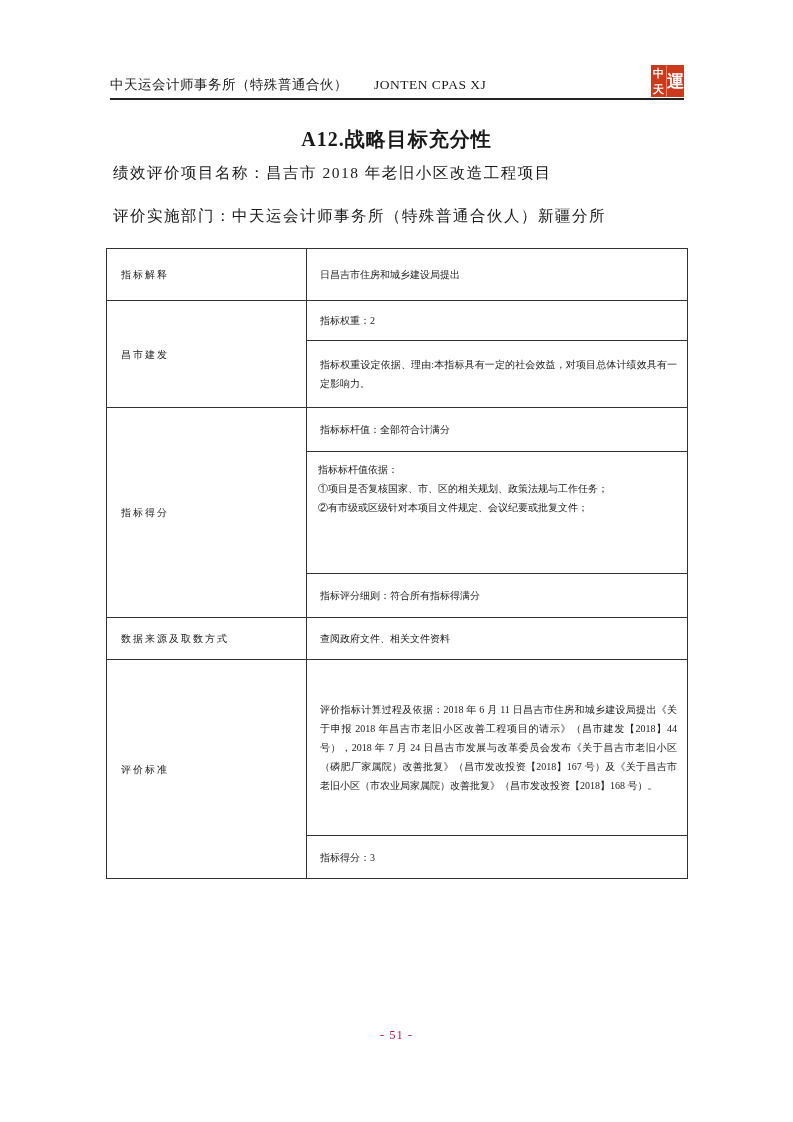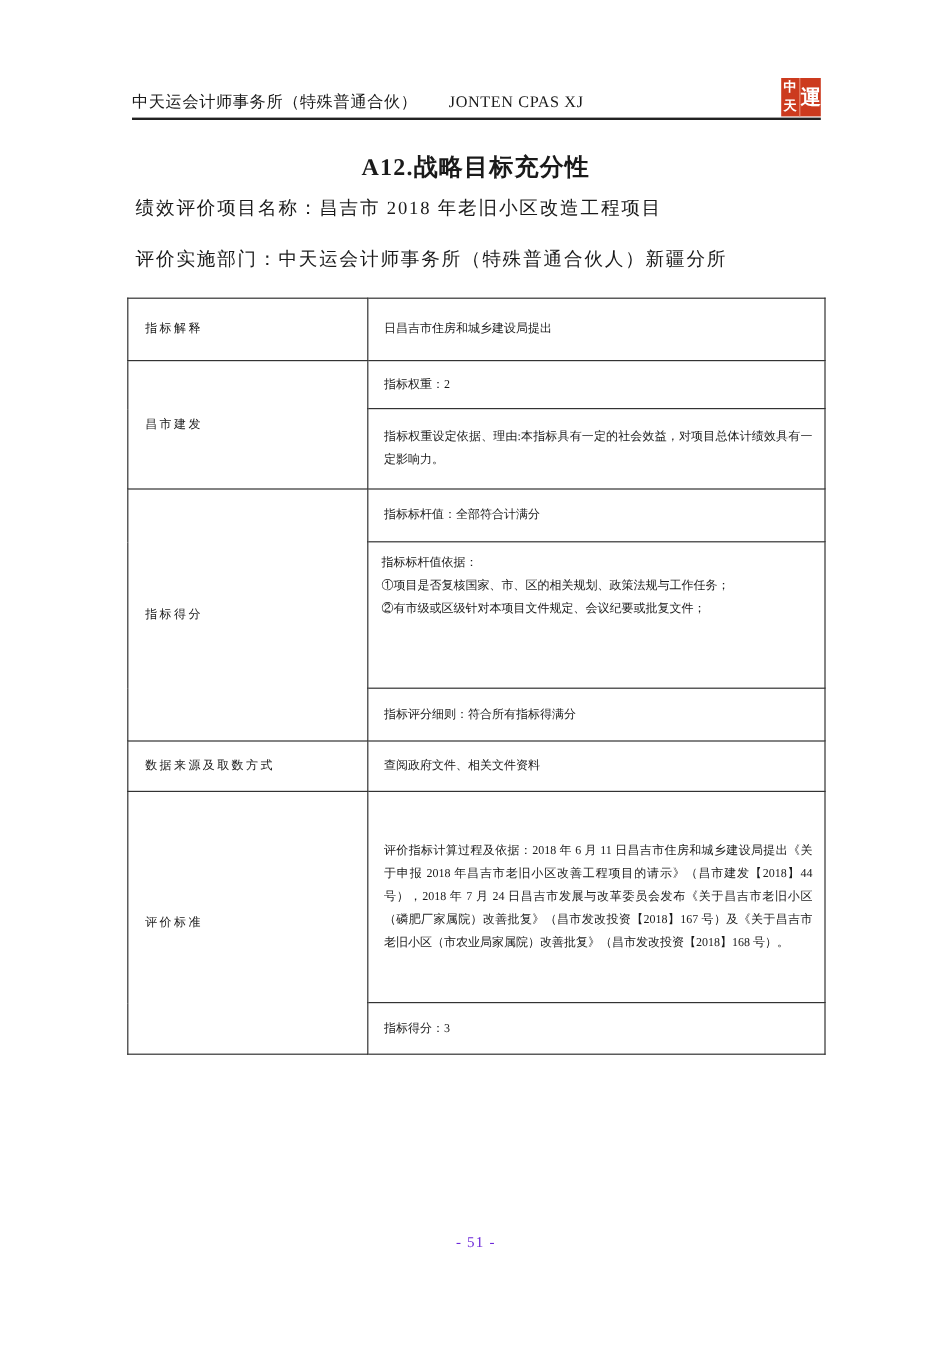--- a/index.html
+++ b/index.html
@@ -40,21 +40,21 @@
     border-collapse:collapse; table-layout:fixed;
     font-size:10px; line-height:1.5;
   }
   .eval-table td { border:1.5px solid #333; padding:4px 10px 4px 13px; vertical-align:middle; overflow:hidden; }
   .eval-table td.label { width:175px; letter-spacing:2px; padding-left:14px; }
   .eval-table td.pre { white-space:pre-line; vertical-align:top; padding-top:8px;padding-left:11px; }
   .eval-table td.just { text-align:justify; line-height:19px; }
   
   .footer {
     position:absolute; left:0; top:1028px; width:100%;
-    text-align:center; font-size:12.5px; letter-spacing:1px; color:#6d28d9;
+    text-align:center; font-size:12.5px; letter-spacing:1px; color:#be185d;
   }
 </style>
 </head>
 <body>
 
 <div class="page">
 
   <div class="header">
     <div class="header-text">
       <span>中天运会计师事务所（特殊普通合伙）</span><span class="firm-en">JONTEN CPAS XJ</span>

